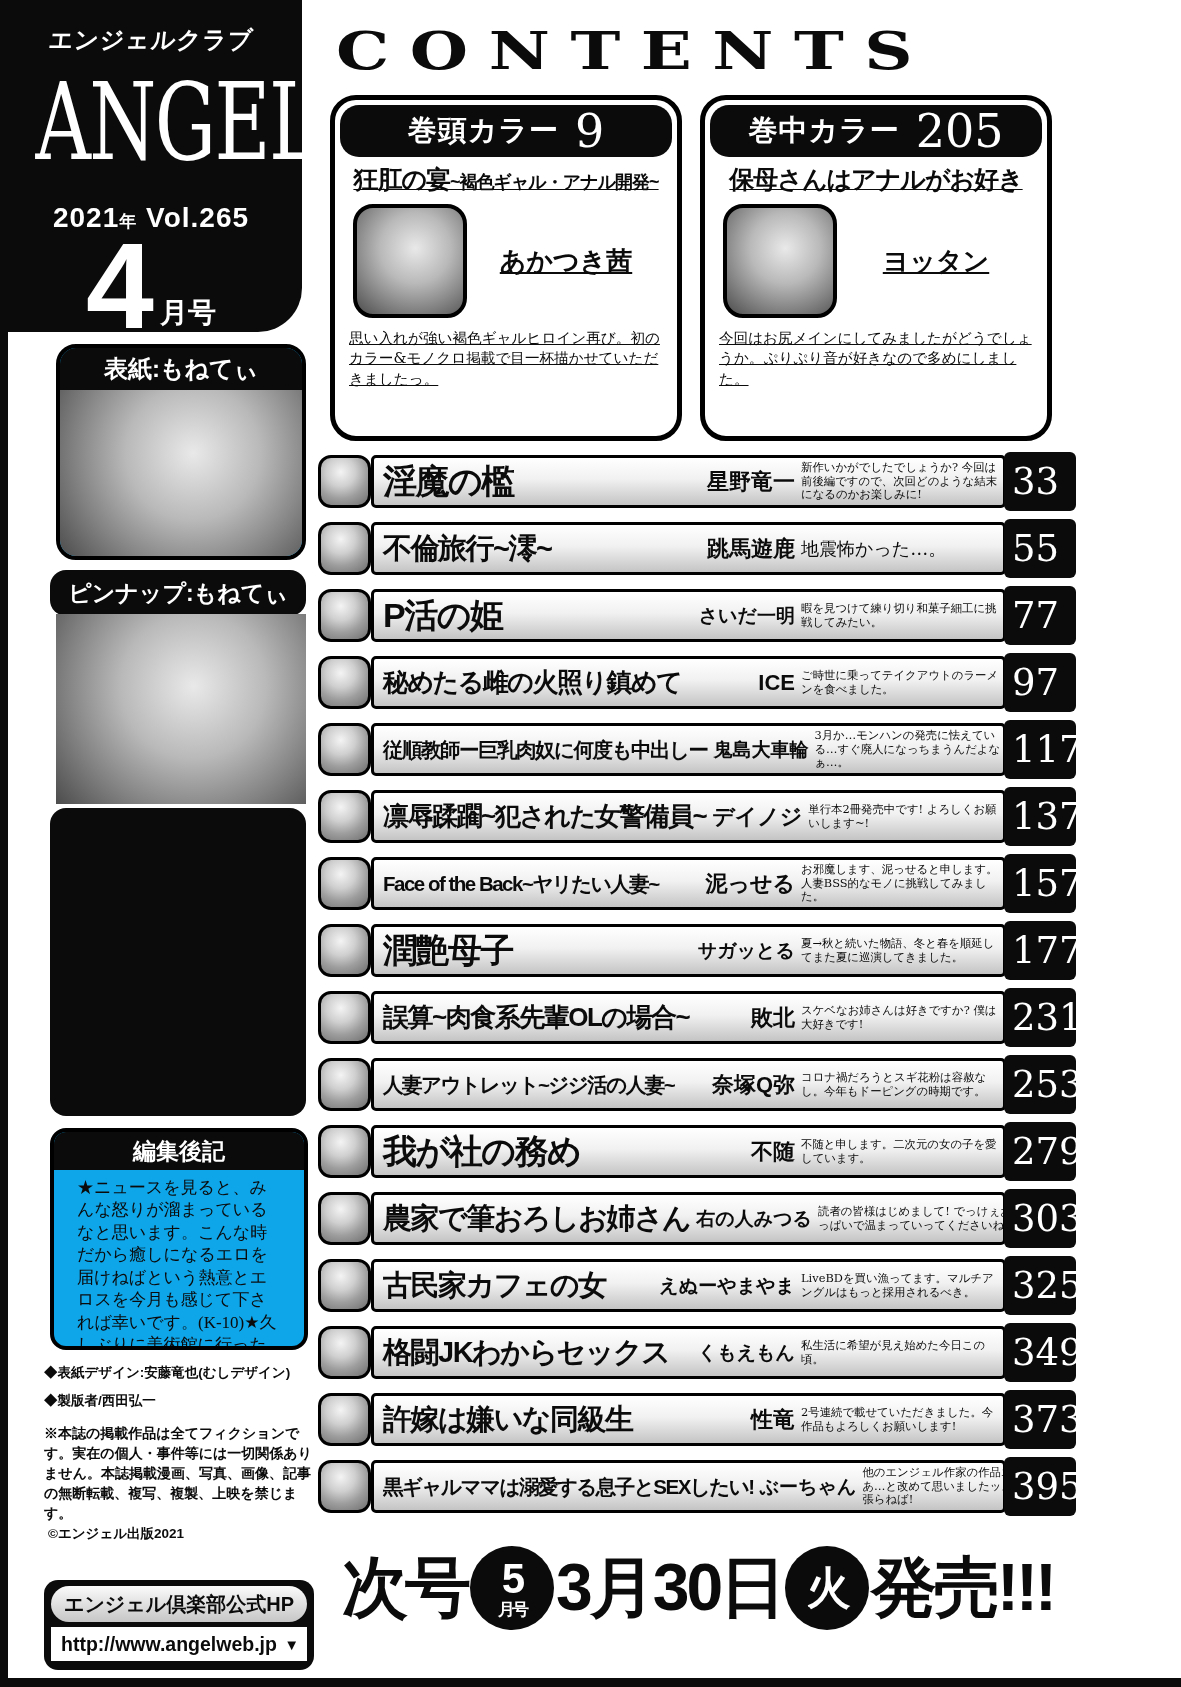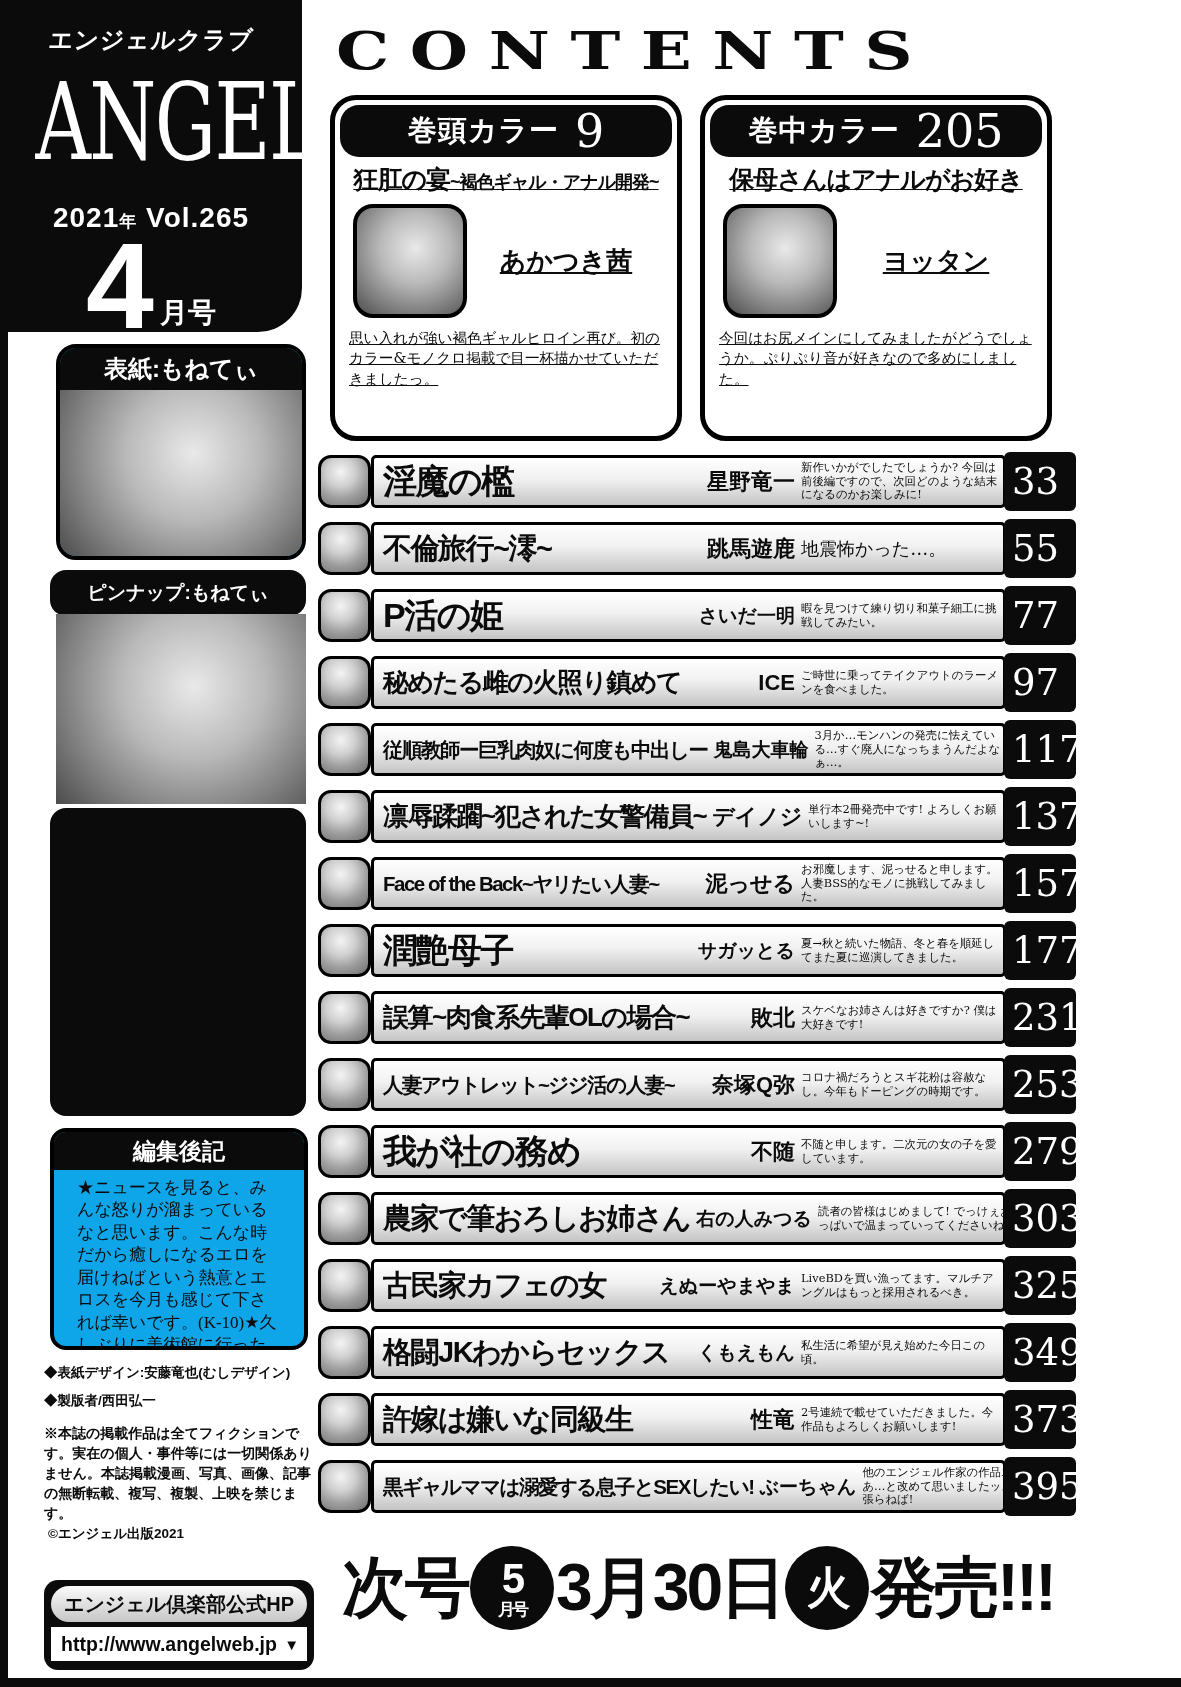--- a/index.html
+++ b/index.html
@@ -34,21 +34,21 @@
   .side-box { border:4px solid #000; border-radius:20px; overflow:hidden; background:#0ea5e9; }
   #cover-box { left:56px; top:344px; width:250px; height:216px; }
   .black-bar { background:#0b0b0b; color:#fff; font-weight:bold; display:flex; align-items:center; justify-content:center; }
   #cover-box .black-bar { height:42px; font-size:24px; }
   .art { background:
     radial-gradient(circle at 42% 30%, #f4f4f4 0%, #cfcfcf 34%, #9e9e9e 62%, #6e6e6e 100%); }
   .art2 { background:
     radial-gradient(circle at 55% 38%, #e9e9e9 0%, #b9b9b9 40%, #838383 70%, #4c4c4c 100%); }
   #cover-box .img { width:100%; height:166px; }
 
-  #pinup-label { left:50px; top:570px; width:256px; height:46px; border-radius:16px; font-size:19px; }
+  #pinup-label { left:50px; top:570px; width:256px; height:46px; border-radius:16px; font-size:23px; }
   #pinup-img { left:56px; top:614px; width:250px; height:190px; }
 
   #black-box { left:50px; top:808px; width:256px; height:308px; background:#0b0b0b; border-radius:16px; }
 
   #editor-box { left:50px; top:1128px; width:258px; height:222px; border-radius:16px; }
   #editor-box .black-bar { height:38px; font-size:23px; }
   #editor-box .notes { padding:7px 23px; font-family:Liberation Serif, serif; font-size:17px; line-height:1.32; }
 
   #credits { left:44px; top:1360px; width:270px; }
   #credits .credit { font-size:13.5px; font-weight:bold; margin:4px 0 10px; }

